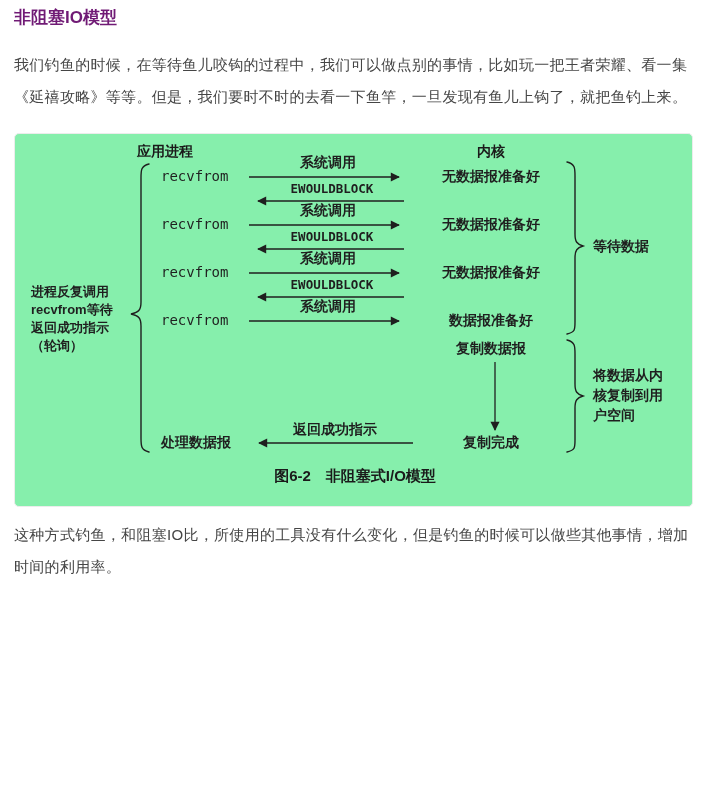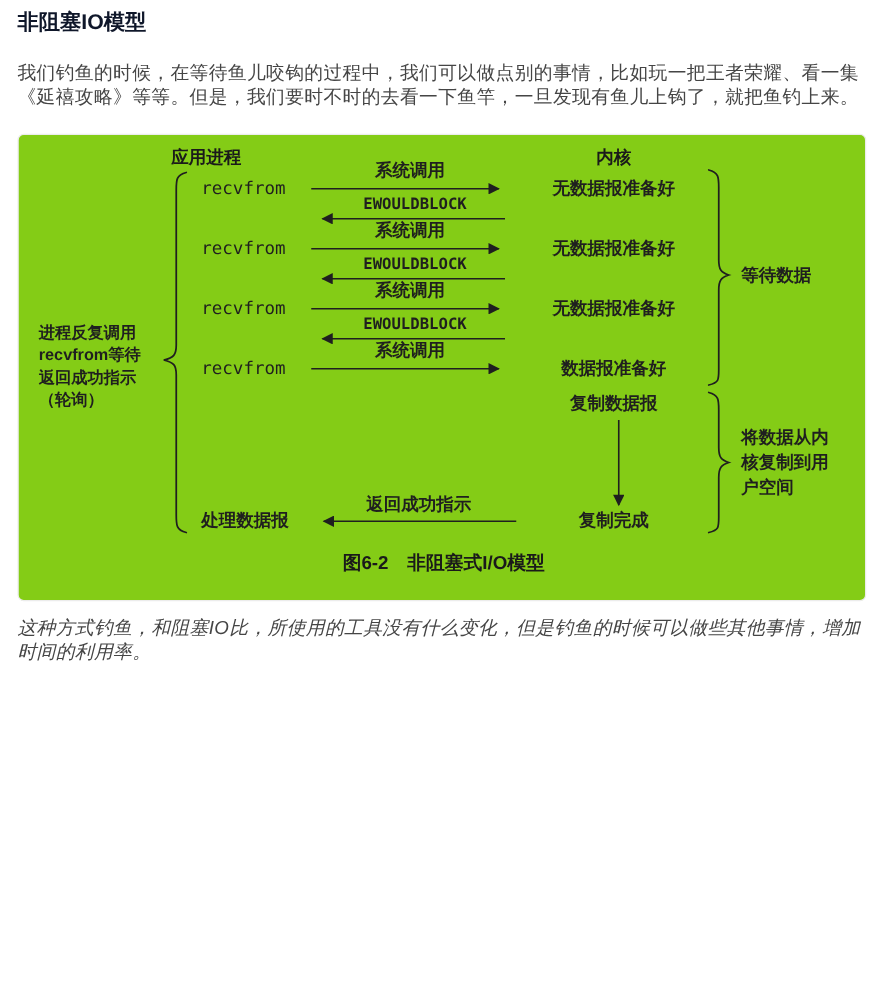--- a/index.html
+++ b/index.html
@@ -2,31 +2,31 @@
 <html><head>
 <meta charset="utf-8">
 <style>
   html,body{margin:0;padding:0;}
   body{
     width:707px;height:793px;overflow:hidden;background:#ffffff;
     font-family:"Liberation Sans","DejaVu Sans",sans-serif;color:#444444;
     -webkit-font-smoothing:antialiased;
   }
   .wrap{padding:6px 14px 0 14px;}
-  h1.title{font-size:17px;line-height:24px;margin:0 0 19px 0;color:#0f172a;font-weight:700;}
-  p.para{font-size:15px;line-height:19px;margin:0 0 16px 0;color:#454545;letter-spacing:0.3px;}
-  p.para.last{margin-bottom:0;font-style:italic;}
+  h1.title{font-size:17px;line-height:24px;margin:0 0 19px 0;color:#701a75;font-weight:700;}
+  p.para{font-size:15px;line-height:32px;margin:0 0 16px 0;color:#454545;letter-spacing:0.3px;}
+  p.para.last{margin-bottom:0;}
   .ic{
     font-family:"DejaVu Sans Mono","Liberation Mono",monospace;
     font-size:13px;color:#e96900;background:#f7f7f7;
     border-radius:3px;padding:2px 5px;margin:0 3px;white-space:nowrap;
   }
   figure.figure{
     margin:20px 0 12px 0;border:1px solid #ececec;border-radius:5px;
-    background:#84cc16;overflow:hidden;
+    background:#86efac;overflow:hidden;
   }
   figure.figure svg{display:block;}
   
   .dg-cjk{font-family:"Liberation Sans","DejaVu Sans",sans-serif;font-size:14px;font-weight:600;fill:#1f1f1f;}
   .dg-hdr{font-family:"Liberation Sans","DejaVu Sans",sans-serif;font-size:14px;font-weight:700;fill:#1a1a1a;}
   .dg-mono{font-family:"DejaVu Sans Mono","Liberation Mono",monospace;font-size:14px;fill:#1f1f1f;}
   .dg-mono-sm{font-family:"DejaVu Sans Mono","Liberation Mono",monospace;font-size:12.5px;font-weight:700;fill:#1f1f1f;}
   .dg-note{font-family:"Liberation Sans","DejaVu Sans",sans-serif;font-size:13px;font-weight:600;fill:#1f1f1f;}
   .dg-cap{font-family:"Liberation Sans","DejaVu Sans",sans-serif;font-size:15px;font-weight:700;fill:#1a1a1a;}
   .dg-stroke{stroke:#1f1f1f;stroke-width:1.3;fill:none;}

